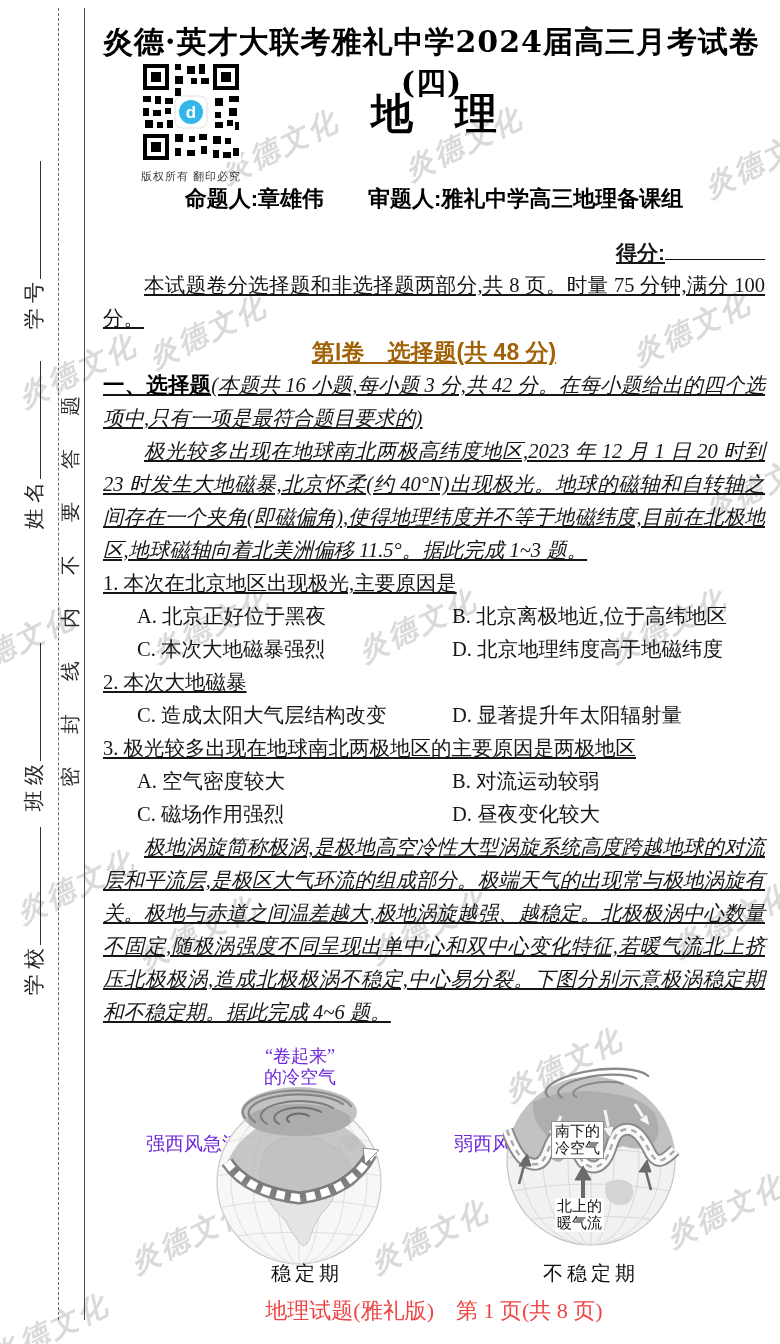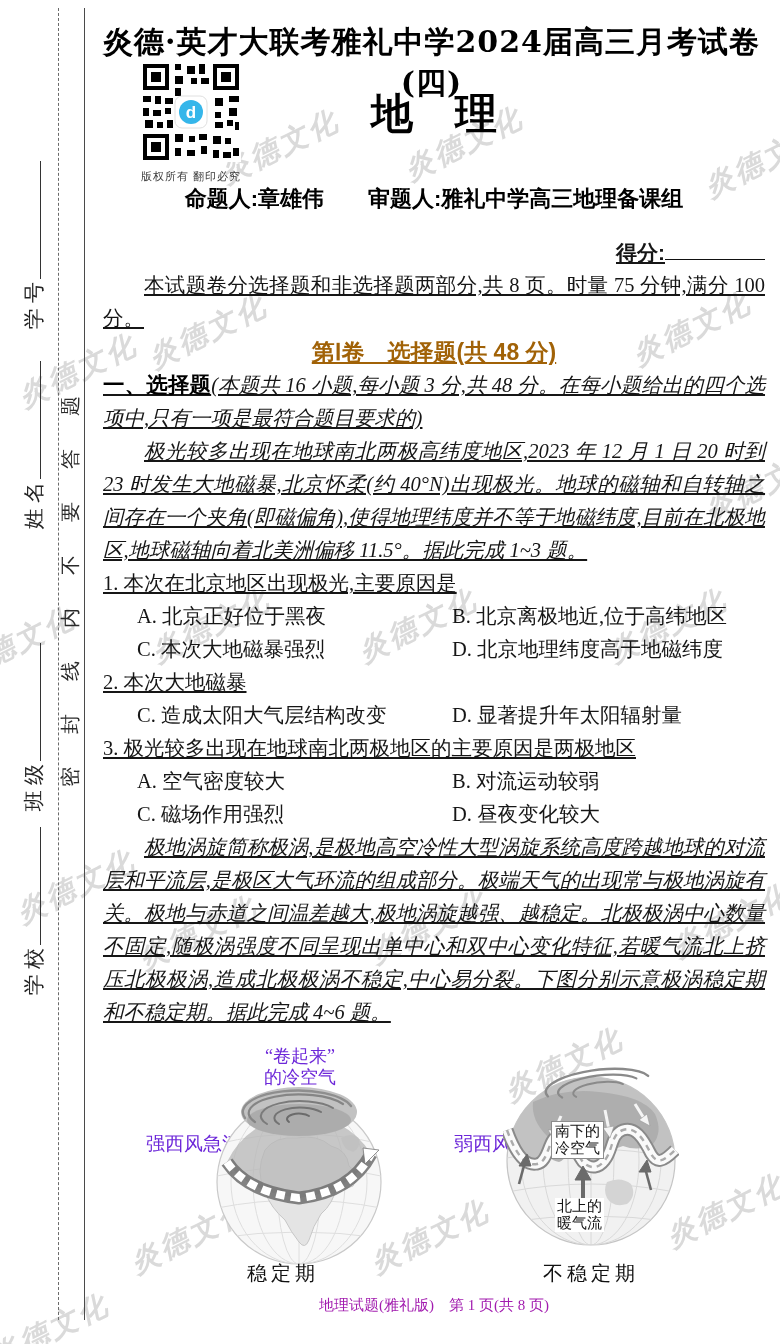--- a/index.html
+++ b/index.html
@@ -51,25 +51,25 @@
   .fig-label{position:absolute;font-size:18px;line-height:21px;color:#6d28d9;white-space:nowrap;}
   .halo{background:rgba(255,255,255,.78);padding:0 1px;margin-top:43px;}
   .fl-top{left:47px;top:4px;width:220px;text-align:center;}
   .fl-jet{left:2px;top:48px;font-size:19px;}
   .fr-jet{left:-10px;top:48px;font-size:19px;}
   .mini-label{position:absolute;font-size:15px;line-height:17px;text-align:center;color:#111;
         background:#ffffff;z-index:4;}
   .fr-cold{left:88px;top:79px;border:1px solid #8d8d8d;padding:1px 3px;}
   .fr-warm{left:92px;top:156px;padding:0 2px;}
   .fig-cap{position:absolute;text-align:center;font-size:20px;letter-spacing:4px;color:#111;}
-  .fl-cap{left:20px;top:218px;width:240px;}
+  .fl-cap{left:44px;top:218px;width:240px;}
   .fr-cap{left:8px;top:218px;width:240px;}
   .globe-svg{position:absolute;}
   
-  .footer{position:absolute;left:103px;width:662px;top:1296px;text-align:center;font-size:15px;color:#a21caf;z-index:1;}
+  .footer{position:absolute;left:103px;width:662px;top:1296px;text-align:center;font-size:22px;color:#ef4444;z-index:1;}
 </style>
 </head>
 <body>
 
 <div class="page">
 
   <div id="wm-layer">
       <div class="watermark" style="left: 216px; top: 127px;">炎德文化</div>
       <div class="watermark" style="left: 400px; top: 124px;">炎德文化</div>
       <div class="watermark" style="left: 700px; top: 141px;">炎德文化</div>
@@ -170,21 +170,21 @@
     <div class="qr-caption">版权所有  翻印必究</div>
   </div>
 
   <div class="subject">地　理</div>
   <div class="authors">命题人:章雄伟　　审题人:雅礼中学高三地理备课组</div>
 
   <div class="content">
     <p class="score-line"><span>得分:</span><span class="score-blank"></span></p>
     <p class="intro">本试题卷分选择题和非选择题两部分,共 8 页。时量 75 分钟,满分 100 分。</p>
     <p class="sec-title">第Ⅰ卷　选择题(共 48 分)</p>
-    <p><span class="instr-bold">一、选择题</span><span class="kai">(本题共 16 小题,每小题 3 分,共 48 分。在每小题给出的四个选项中,只有一项是最符合题目要求的)</span></p>
+    <p><span class="instr-bold">一、选择题</span><span class="kai">(本题共 16 小题,每小题 3 分,共 42 分。在每小题给出的四个选项中,只有一项是最符合题目要求的)</span></p>
     <p class="passage kai">极光较多出现在地球南北两极高纬度地区,2023 年 12 月 1 日 20 时到 23 时发生大地磁暴,北京怀柔(约 40°N)出现极光。地球的磁轴和自转轴之间存在一个夹角(即磁偏角),使得地理纬度并不等于地磁纬度,目前在北极地区,地球磁轴向着北美洲偏移 11.5°。据此完成 1~3 题。</p>
 
     <p>1. 本次在北京地区出现极光,主要原因是</p>
     <div class="optrow">
       <span class="o1">A. 北京正好位于黑夜</span>
       <span class="o2">B. 北京离极地近,位于高纬地区</span>
     </div>
     <div class="optrow">
       <span class="o1">C. 本次大地磁暴强烈</span>
       <span class="o2">D. 北京地理纬度高于地磁纬度</span>

